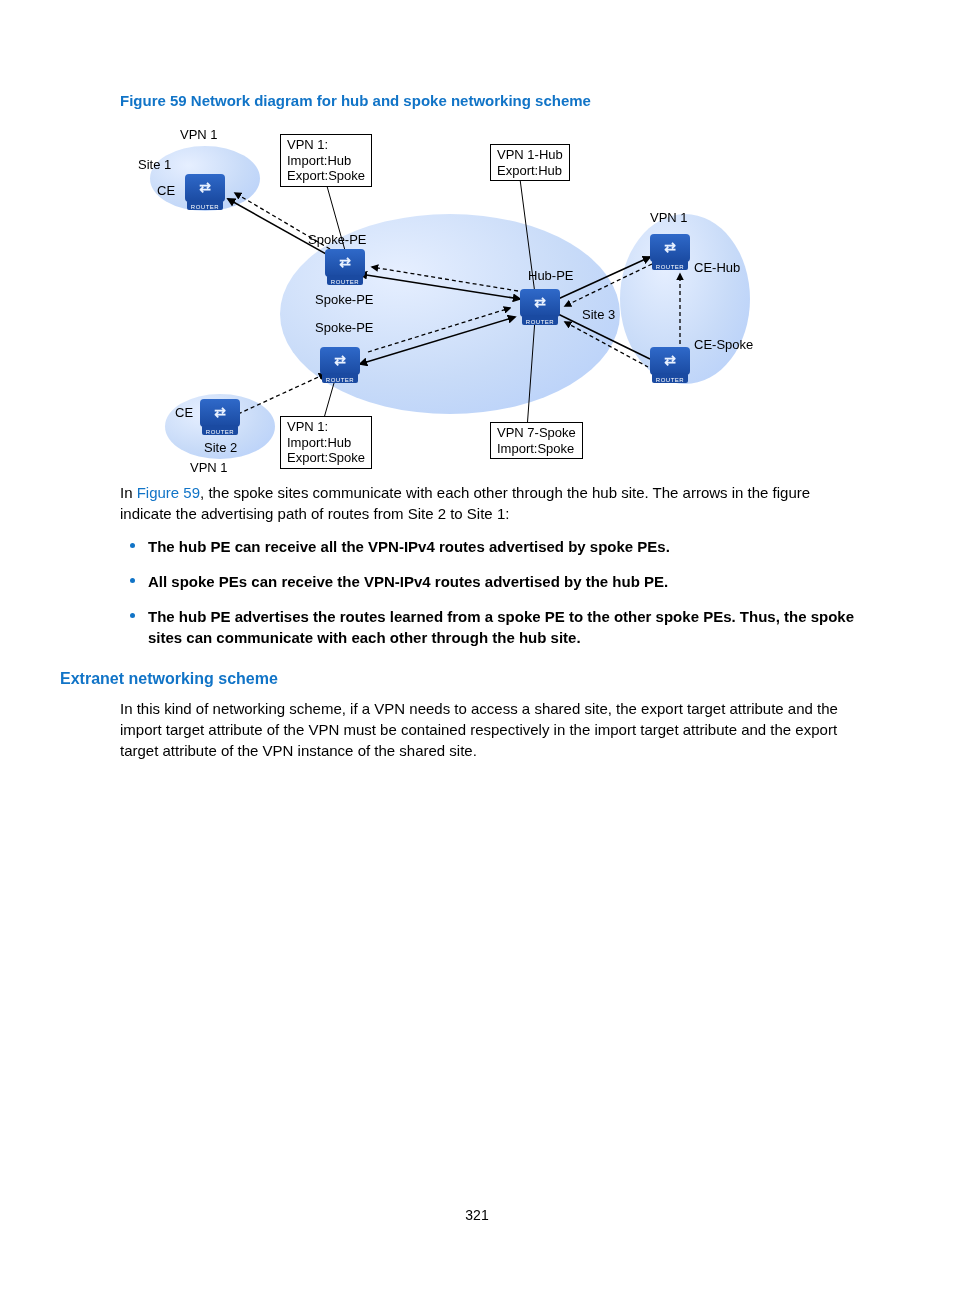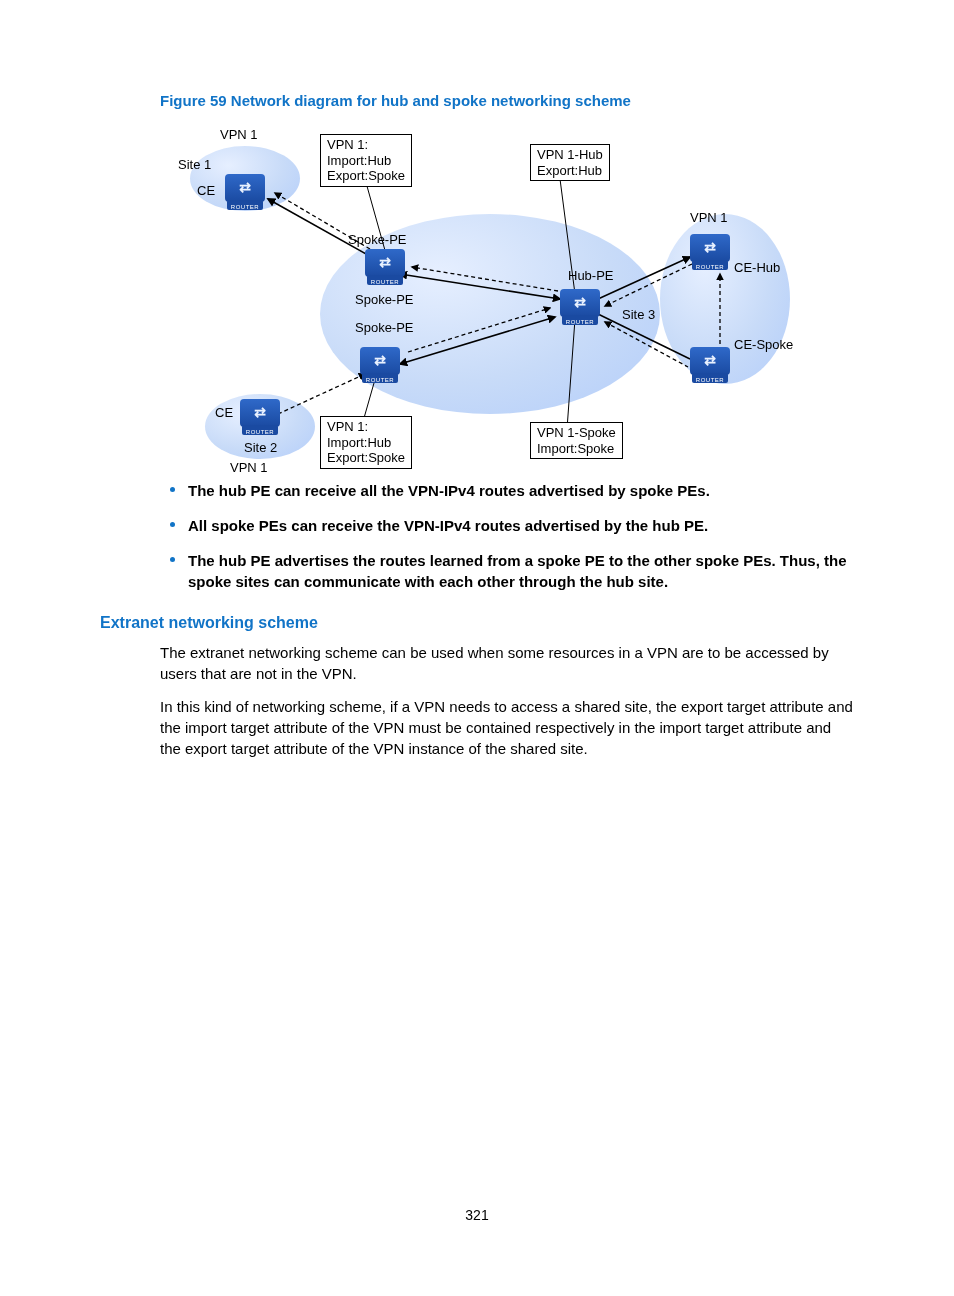--- a/index.html
+++ b/index.html
@@ -7,21 +7,21 @@
     padding: 0;
     background: #fff;
     font-family: Arial, Helvetica, sans-serif;
     color: #000;
   }
   .page {
     width: 954px;
     height: 1296px;
     position: relative;
     box-sizing: border-box;
-    padding: 90px 100px 0 100px;
+    padding: 90px 100px 0 60px;
     font-size: 15px;
     line-height: 1.4;
   }
   .fig-caption {
     color: #1174c7;
     font-weight: bold;
     font-size: 15px;
     margin: 0 0 8px 60px;
   }
   .subhead {
@@ -250,35 +250,37 @@
     <div class="lbl" style="left:70px; top:340px;">VPN 1</div>
 
     <div class="box" style="left:160px; top:15px;">VPN 1:
 Import:Hub
 Export:Spoke</div>
     <div class="box" style="left:370px; top:25px;">VPN 1-Hub
 Export:Hub</div>
     <div class="box" style="left:160px; top:297px;">VPN 1:
 Import:Hub
 Export:Spoke</div>
-    <div class="box" style="left:370px; top:303px;">VPN 1-Spoke
+    <div class="box" style="left:370px; top:303px;">VPN 7-Spoke
 Import:Spoke</div>
 
   </div>
 
   <div class="body-block">
+    <p>
+      <span>In </span><span class="figref">Figure 59</span><span>, the spoke sites communicate with each other through the hub site. The arrows in the figure indicate the advertising path of routes from Site 2 to Site 1:</span>
+    </p>
 
     <ul class="bullets">
       <li>The hub PE can receive all the VPN-IPv4 routes advertised by spoke PEs.</li>
       <li>All spoke PEs can receive the VPN-IPv4 routes advertised by the hub PE.</li>
       <li>The hub PE advertises the routes learned from a spoke PE to the other spoke PEs. Thus, the spoke sites can communicate with each other through the hub site.</li>
     </ul>
   </div>
 
   <div class="subhead">Extranet networking scheme</div>
 
   <div class="body-block">
-    <p>The extranet networking scheme can be used when some resources in a VPN are to be accessed by users that are not in the VPN.</p>
     <p>In this kind of networking scheme, if a VPN needs to access a shared site, the export target attribute and the import target attribute of the VPN must be contained respectively in the import target attribute and the export target attribute of the VPN instance of the shared site.</p>
   </div>
 
   <div class="page-num">321</div>
 </div>
 
 </body></html>

